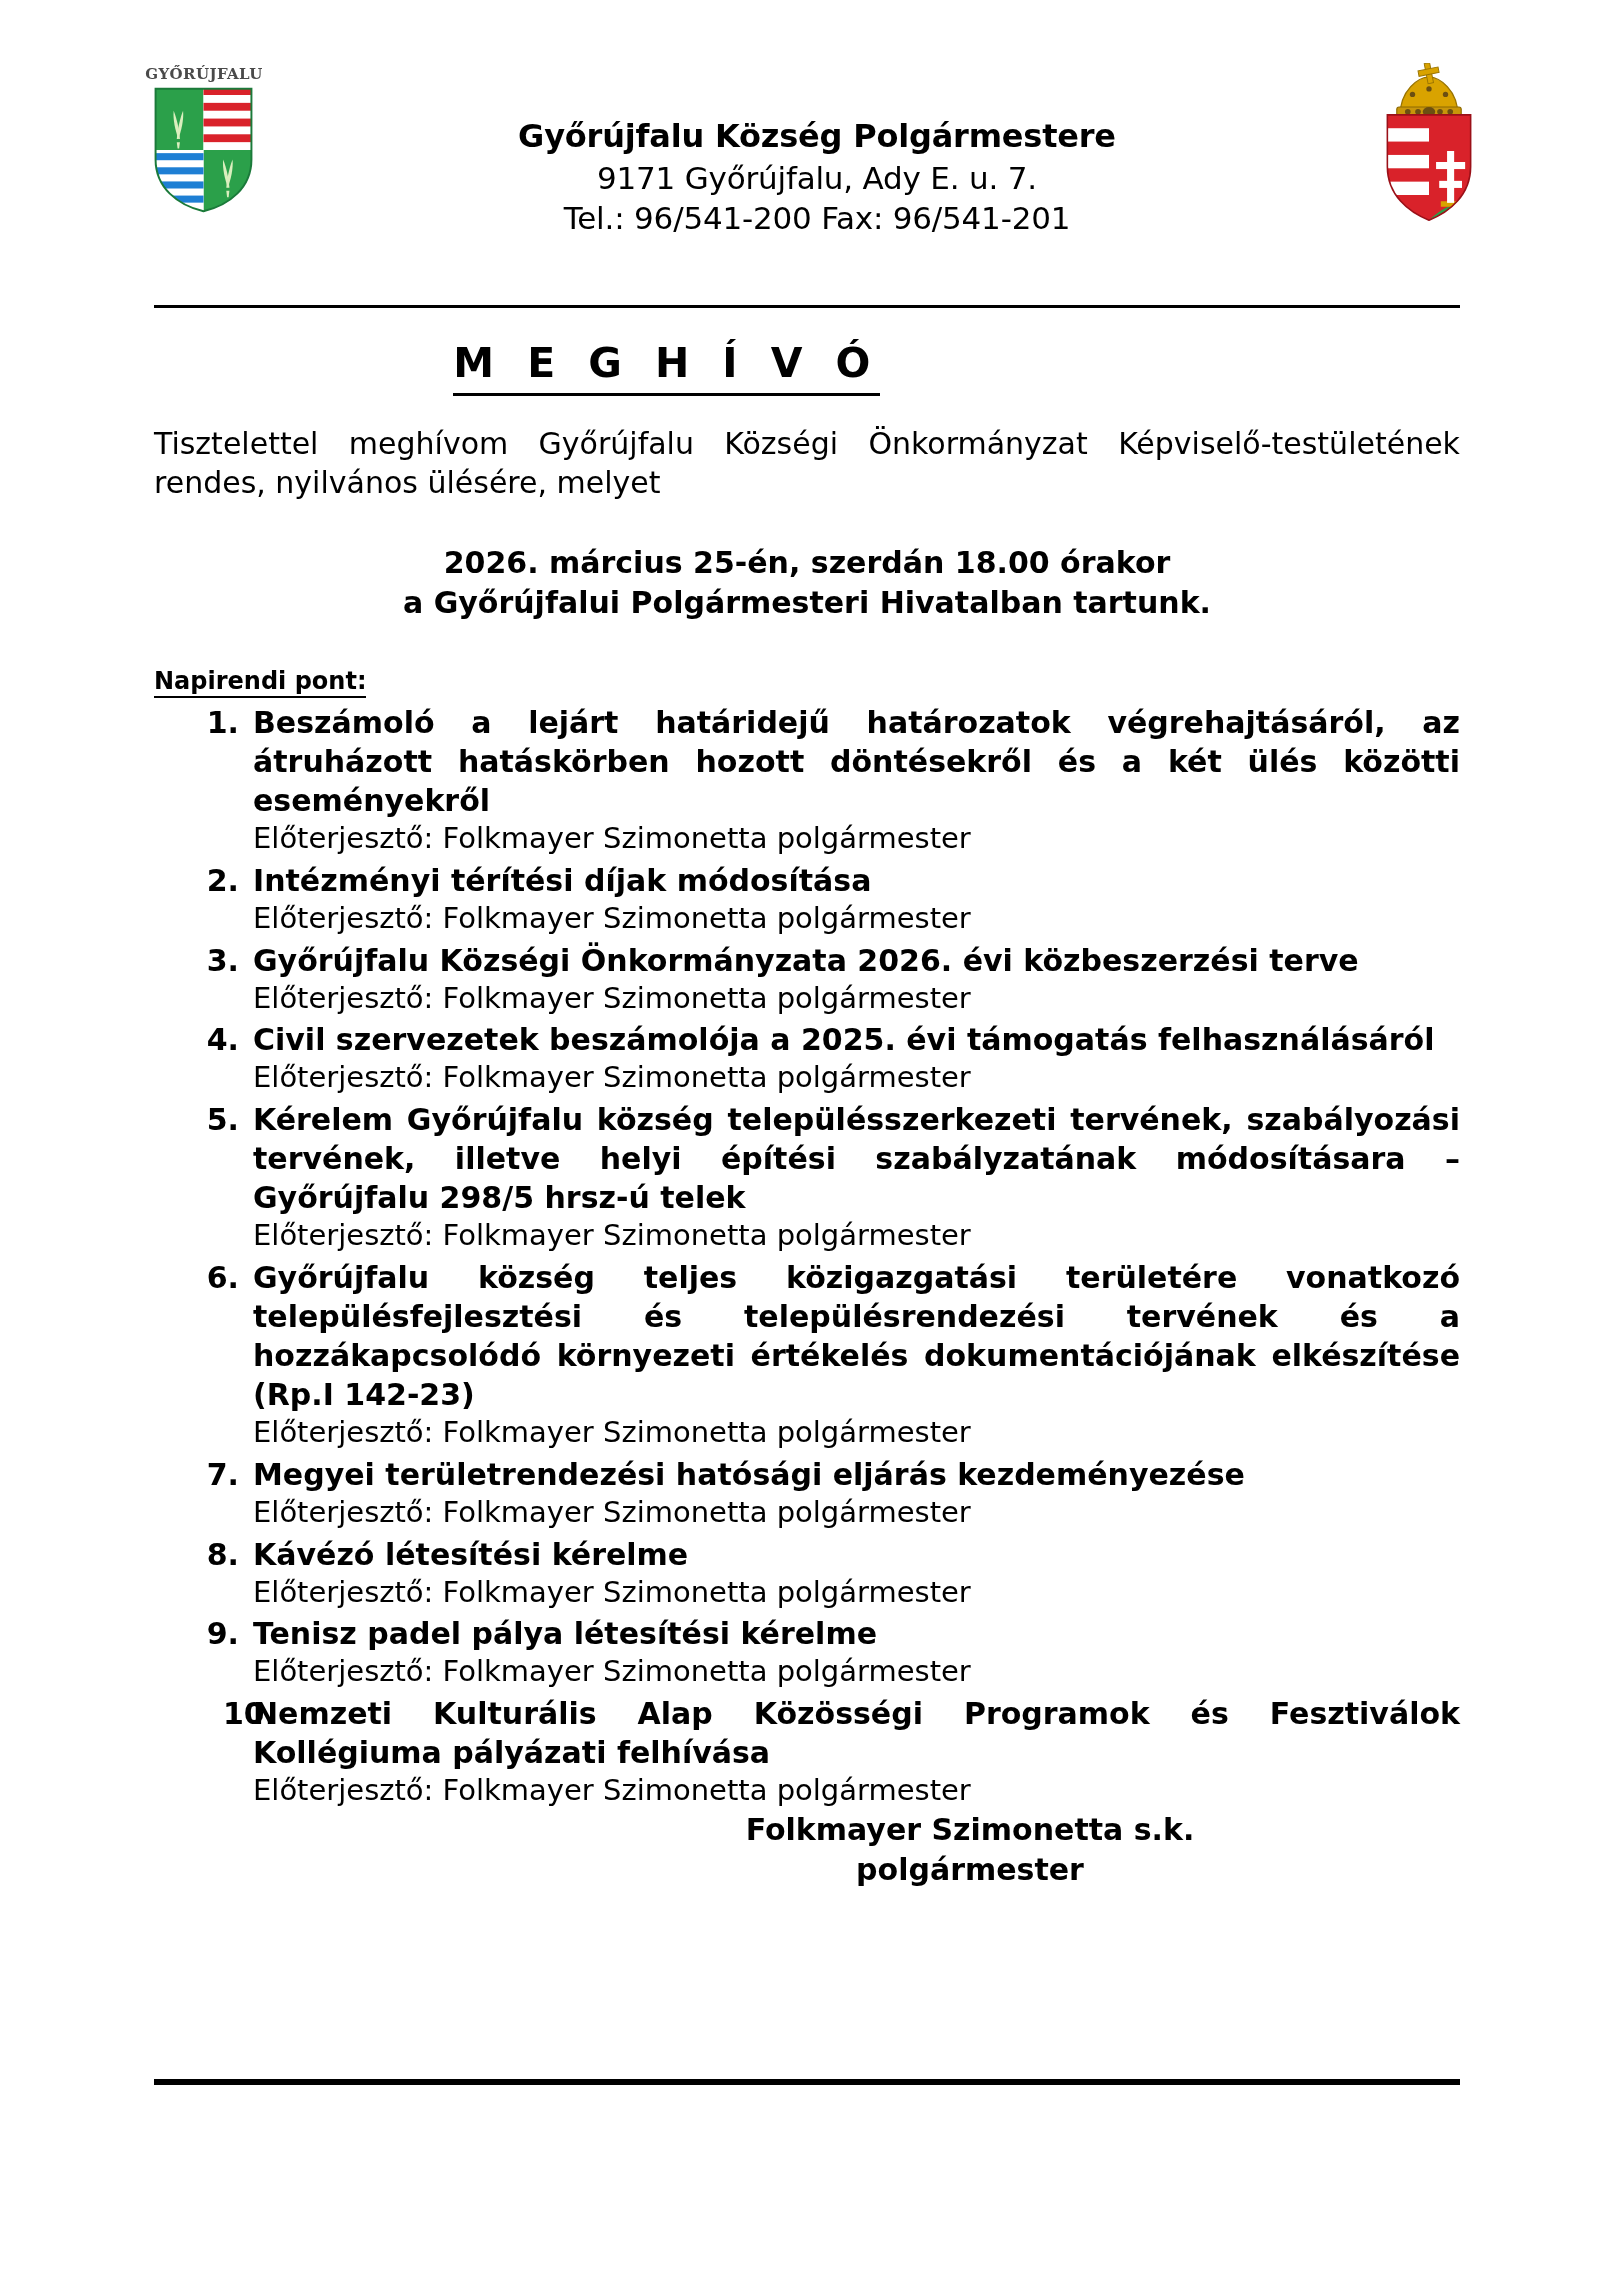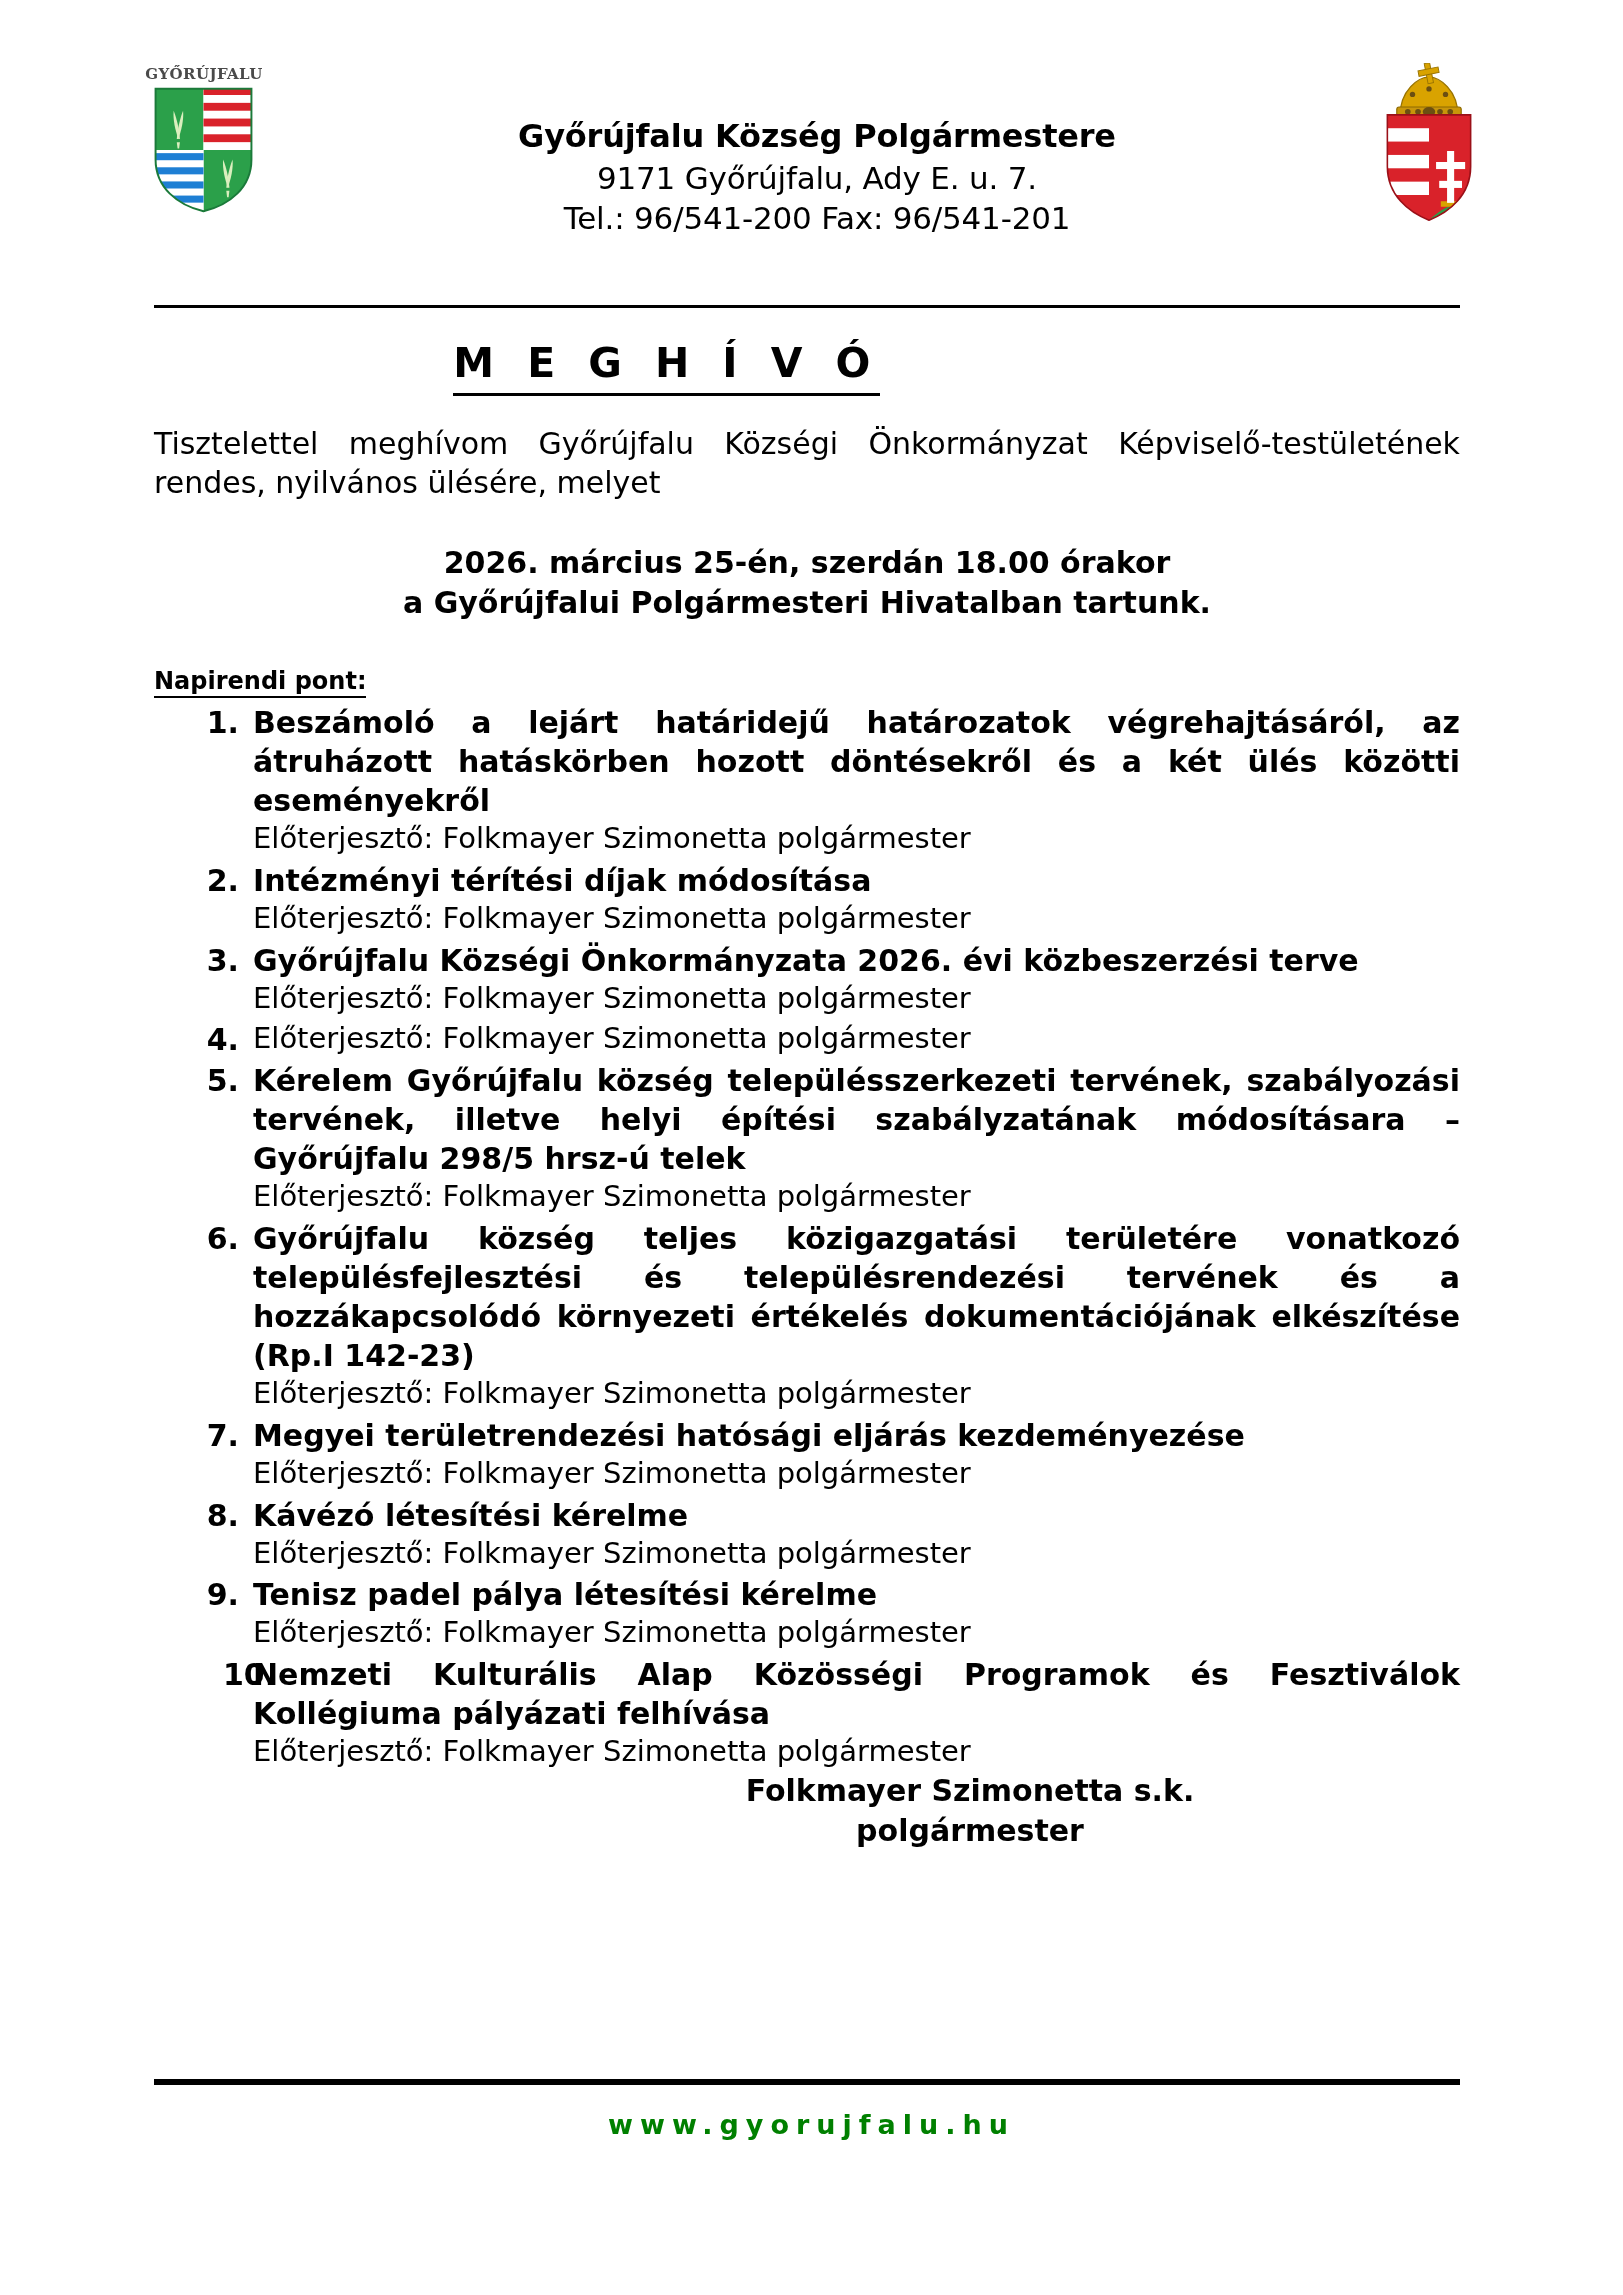--- a/index.html
+++ b/index.html
@@ -349,20 +349,21 @@
       </li>
 
       <li>
         <span class="item-num">3.</span>
         <div class="item-title nojust">Győrújfalu Községi Önkormányzata 2026. évi közbeszerzési terve</div>
         <div class="item-presenter">Előterjesztő: Folkmayer Szimonetta polgármester</div>
       </li>
 
       <li>
         <span class="item-num">4.</span>
+        <div class="item-title nojust">Civil szervezetek beszámolója a 2025. évi támogatás felhasználásáról</div>
         <div class="item-presenter">Előterjesztő: Folkmayer Szimonetta polgármester</div>
       </li>
 
       <li>
         <span class="item-num">5.</span>
         <div class="item-title">Kérelem Győrújfalu község településszerkezeti tervének, szabályozási tervének, illetve helyi építési szabályzatának módosításara – Győrújfalu 298/5 hrsz-ú telek</div>
         <div class="item-presenter">Előterjesztő: Folkmayer Szimonetta polgármester</div>
       </li>
 
       <li>
@@ -398,16 +399,15 @@
     </ol>
 
 
     <div class="signature">
       <div>Folkmayer Szimonetta s.k.</div>
       <div>polgármester</div>
     </div>
   </div>
 
   <div class="footer-rule"></div>
-  <div class="footer-url" style="color: rgb(0, 128, 0);">www.gyorujfalu.hu</div>
 
 </div>
 
 
 </body></html>

